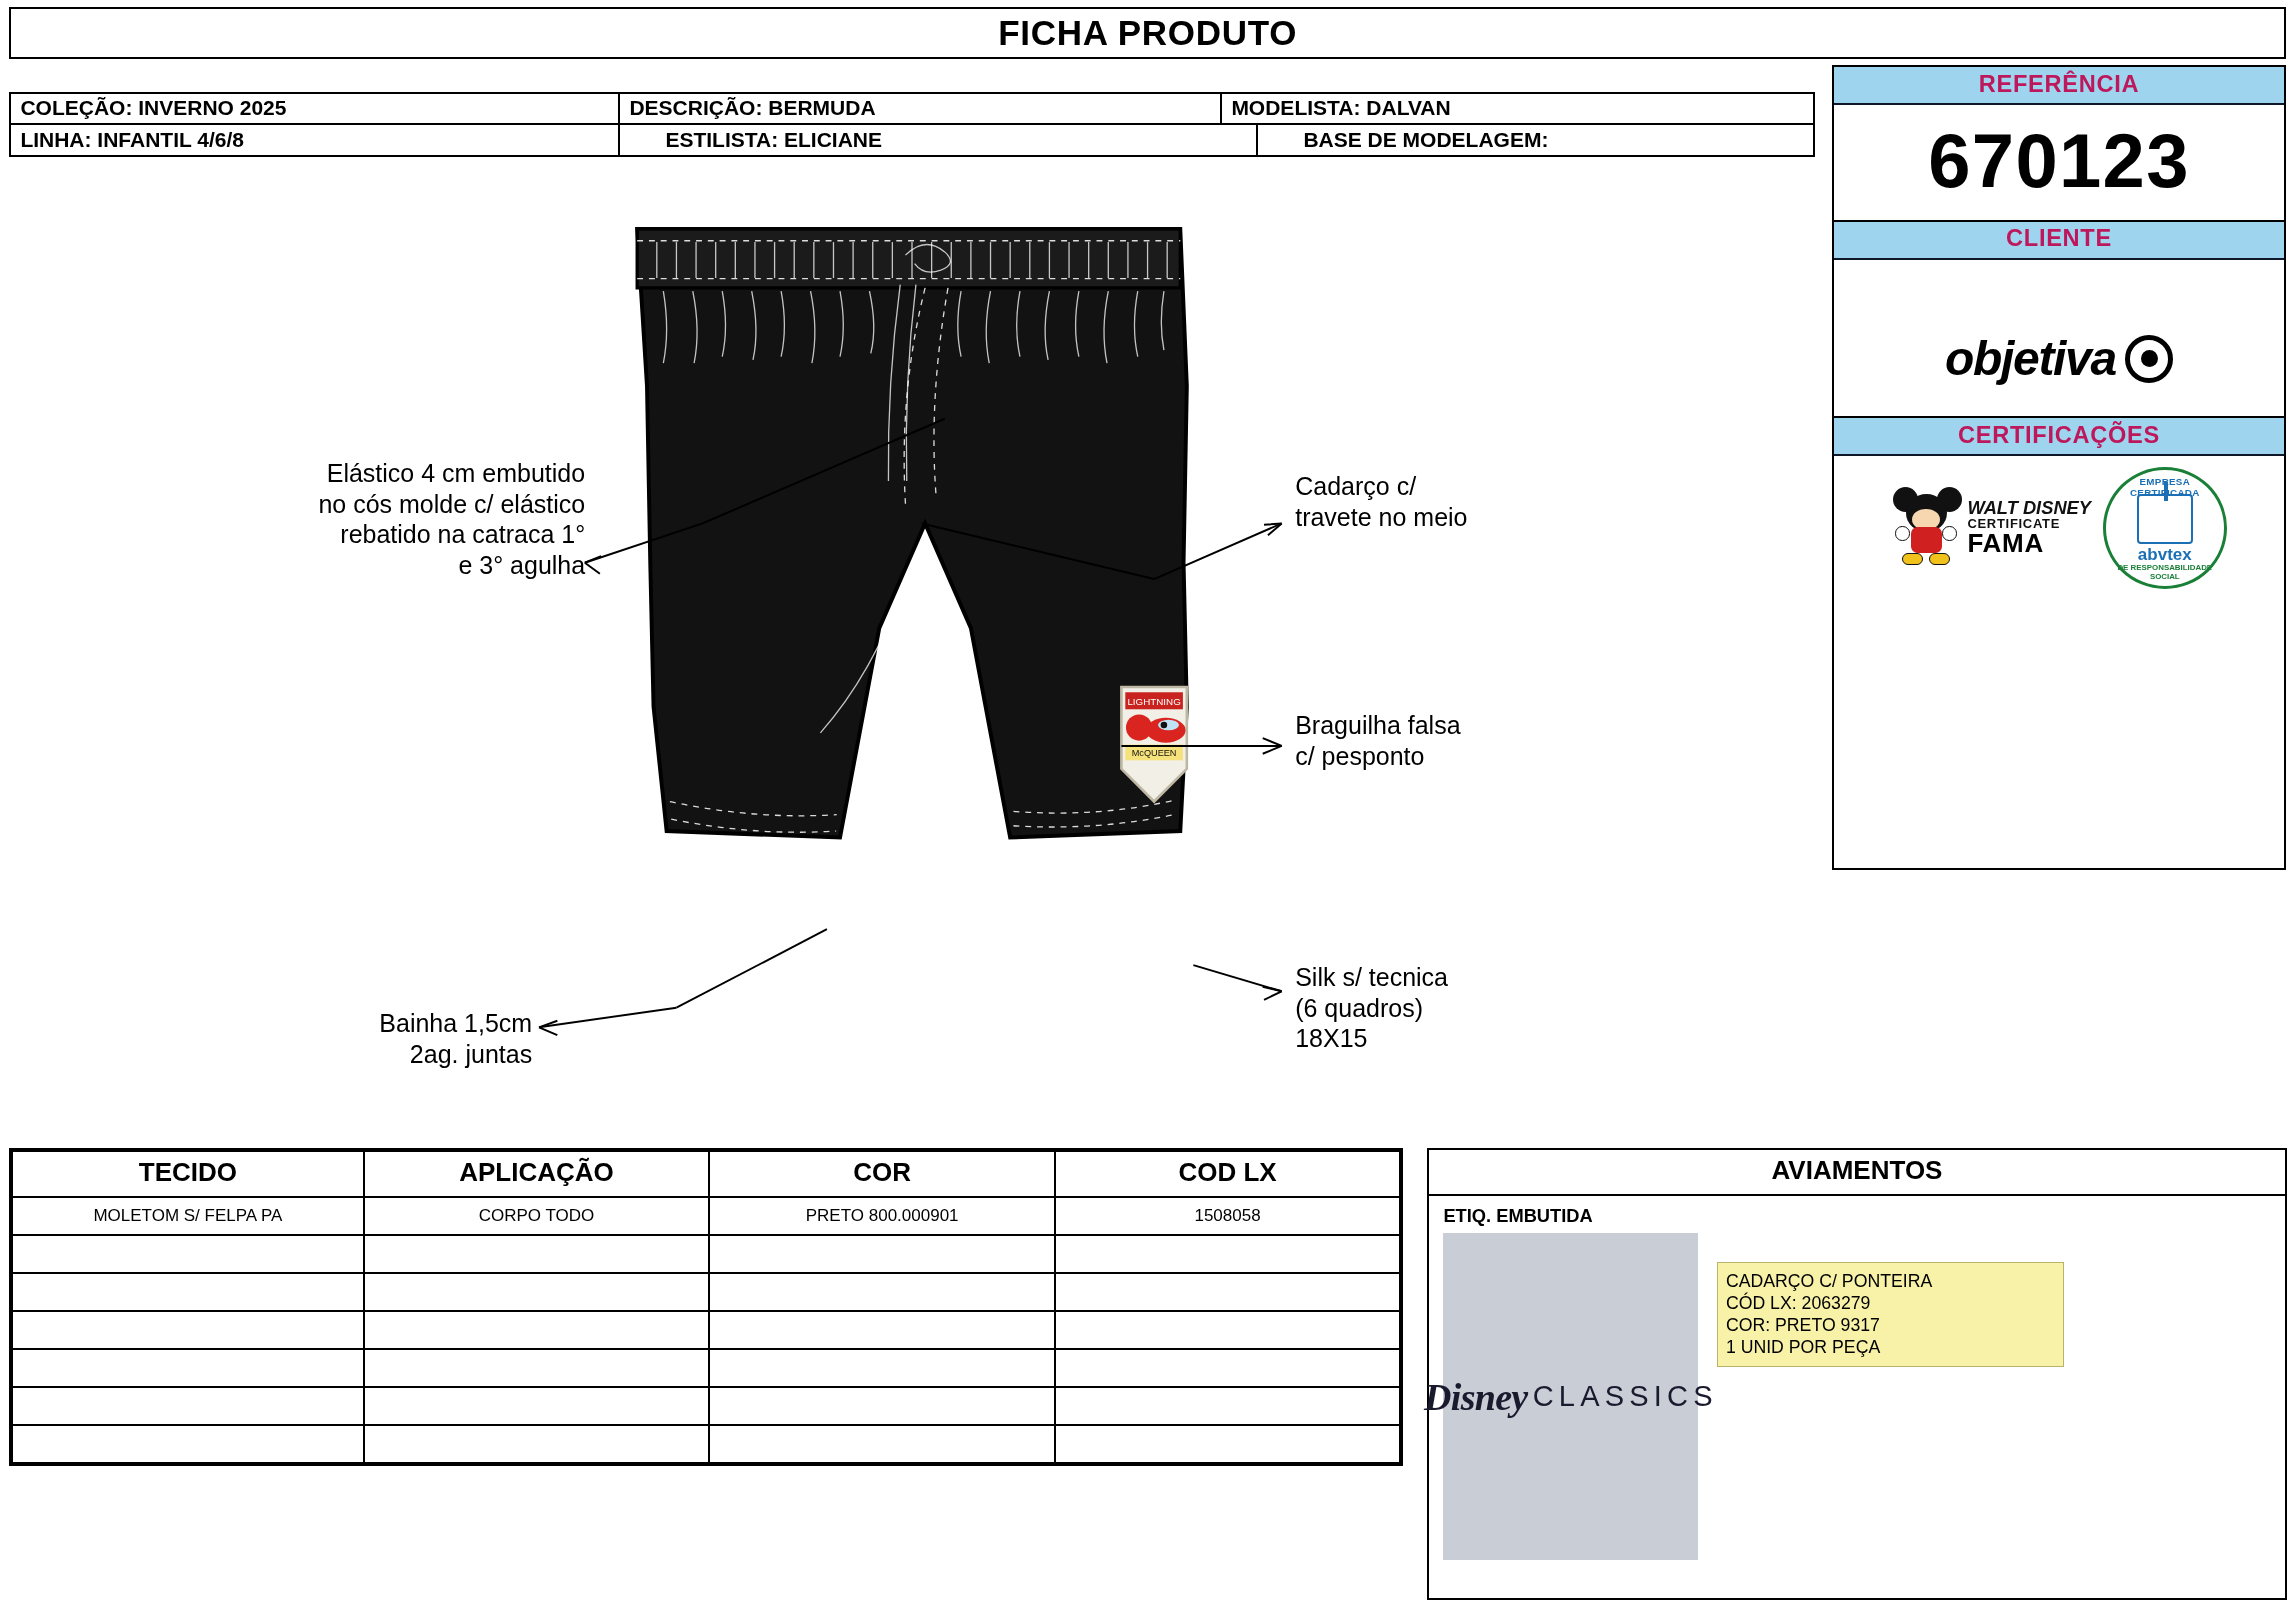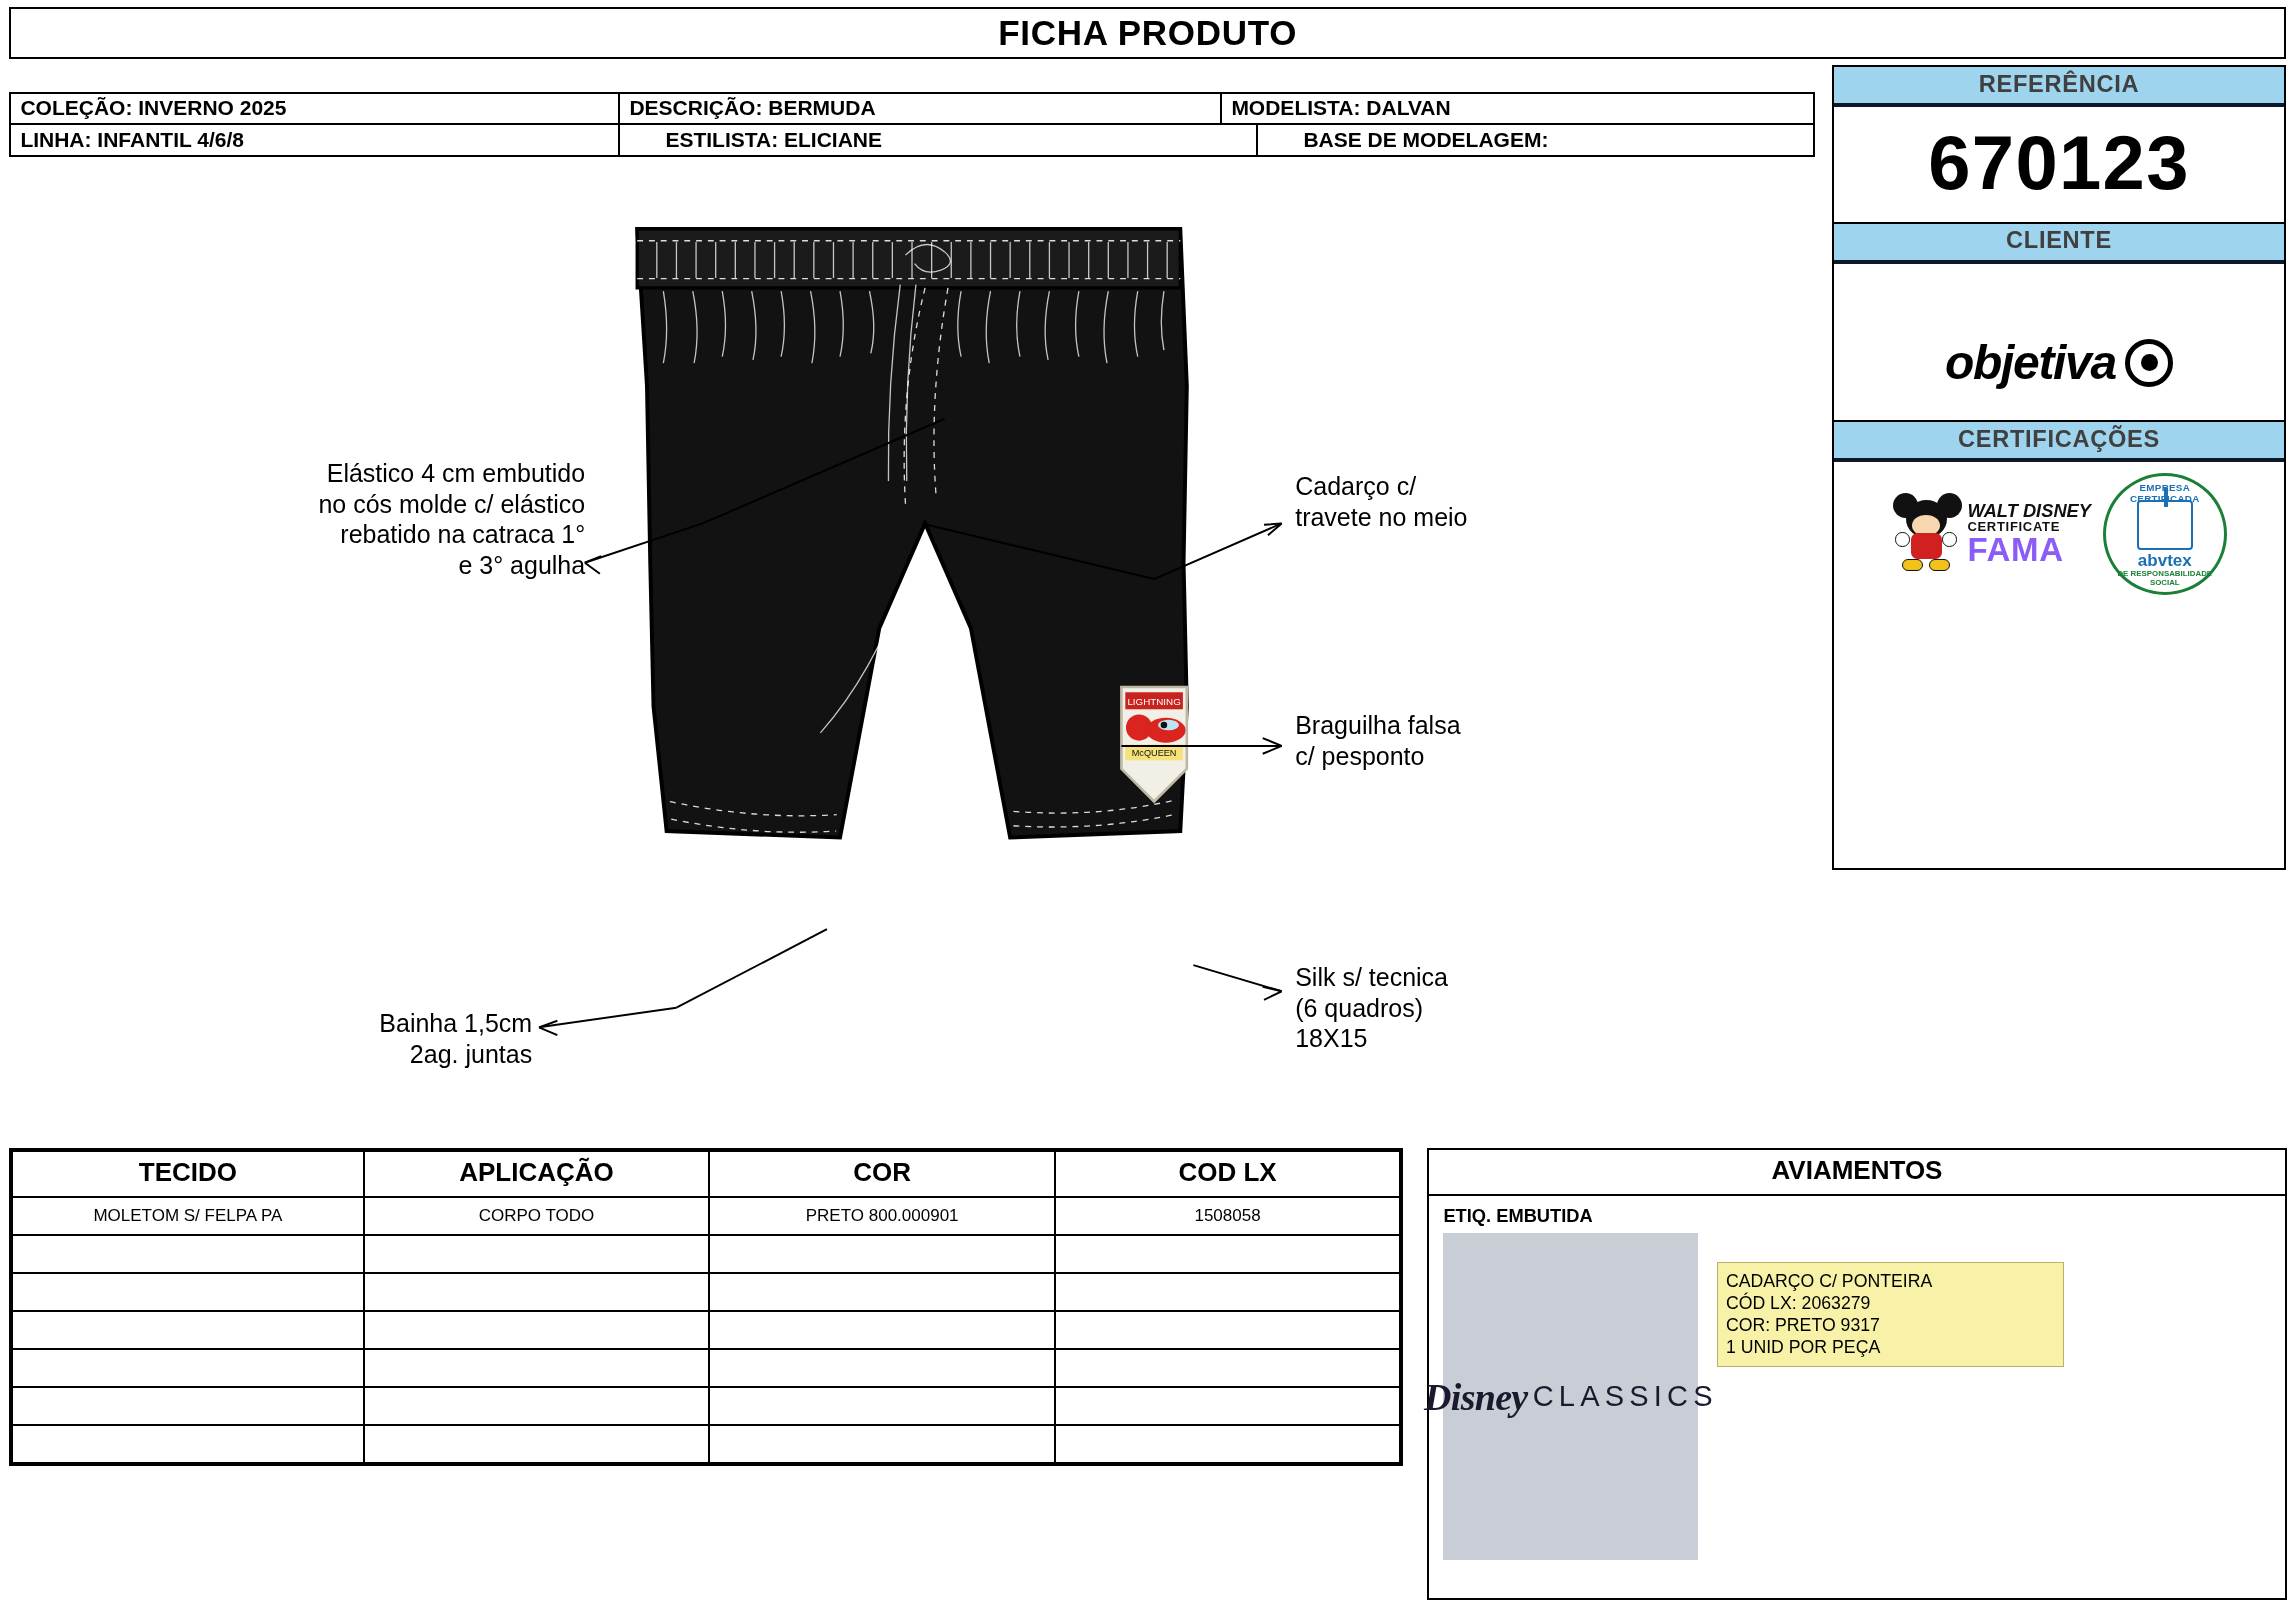--- a/index.html
+++ b/index.html
@@ -65,26 +65,26 @@
     position: absolute;
     left: 1832px; top: 65px;
     width: 454px;
     height: 805px;
     border: 2px solid #000;
     display: flex; flex-direction: column;
     background: #fff;
   }
   .band {
     background: #9fd4ef;
-    border-bottom: 4px solid #0f172a;
+    border-bottom: 2px solid #0f172a;
     border-top: 2px solid #000;
     text-align: center;
     font-size: 23.6px;
     font-weight: bold;
-    color: #404040;
+    color: #be185d;
     padding: 3.9px 0 5.2px;
     letter-spacing: 0.7px;
   }
   .band.first { border-top: none; }
   .ref-number {
     text-align: center;
     font-size: 76px;
     font-weight: bold;
     letter-spacing: 1.3px;
     color: #000;
@@ -153,21 +153,21 @@
     position: absolute; width: 21px; height: 11.8px; border-radius: 6.5px;
     background: #f2c21c; border: 1.3px solid #111; top: 68px;
   }
   .mickey .shoe.l { left: 10.5px; }
   .mickey .shoe.r { left: 38px; }
   .fama-txt { line-height: 1.0; }
   .fama-txt .wd {
     font-size: 18.3px; font-weight: bold; font-style: italic; color: #111;
   }
   .fama-txt .cc { font-size: 13px; font-weight: bold; color: #111; letter-spacing: 0.7px; }
-  .fama-txt .fa { font-size: 33px; font-weight: bold; color: #8b5cf6; letter-spacing: 0.7px; }
+  .fama-txt .fa { font-size: 26px; font-weight: bold; color: #000000; letter-spacing: 0.7px; }
   .abvtex {
     position: relative;
     width: 124px; height: 122px;
     border-radius: 50%;
     background: #fff;
     border: 3.3px solid #1a7f37;
     display: flex; align-items: center; justify-content: center;
     flex-direction: column;
   }
   .abvtex .arc-top {

